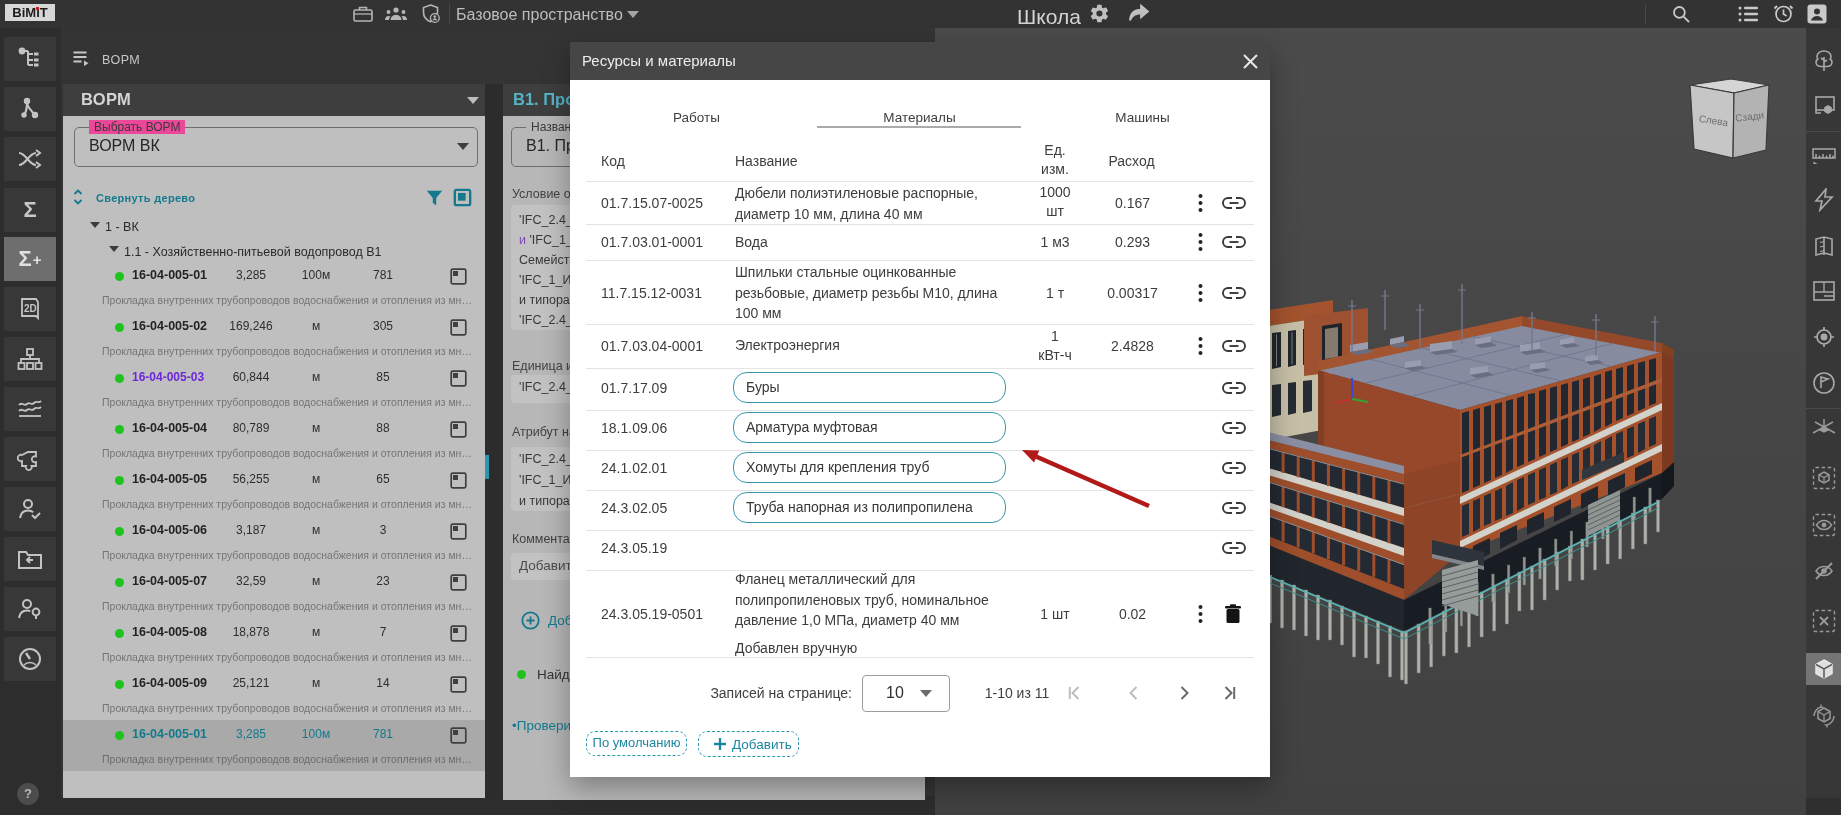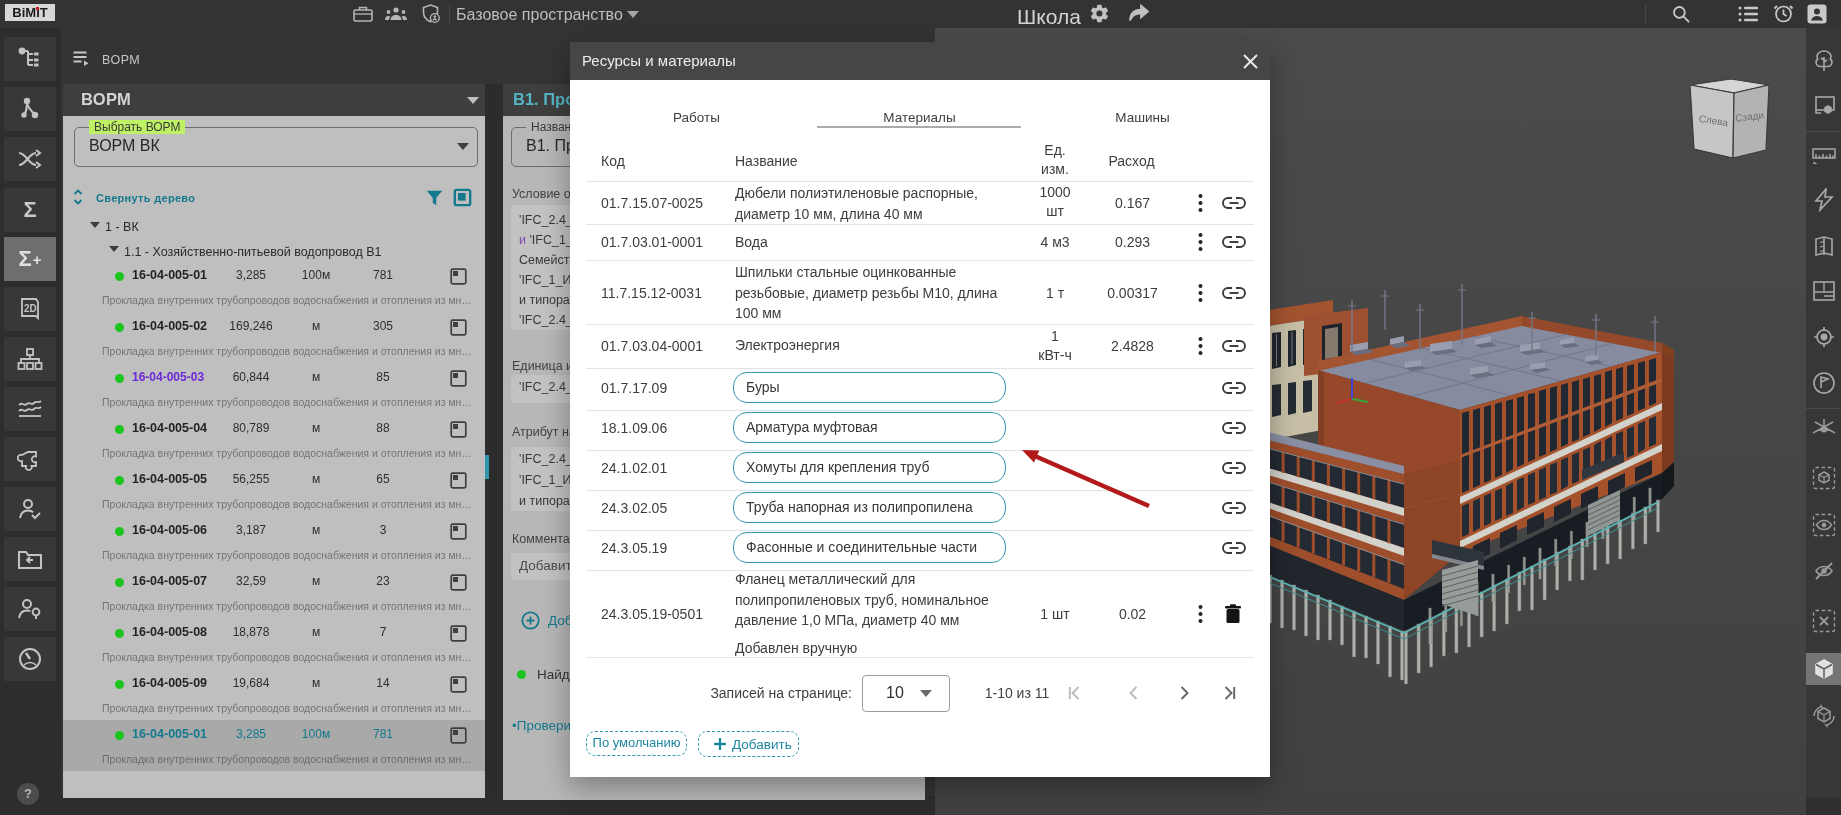--- a/index.html
+++ b/index.html
@@ -187,21 +187,21 @@
     <div class="abs" style="left:41px;top:25px;font-size:12.5px;color:#c6c6c6;letter-spacing:.5px">ВОРМ</div>
   </div>
   <div class="abs" style="left:485px;top:84px;width:18px;height:716px;background:#2c2c2c"></div>
   <div class="abs" style="left:61px;top:796px;width:874px;height:19px;background:#2d2d2d"></div>
   <div class="abs" id="lpanel">
     <div class="panel-h">
       <div class="abs" style="left:18px;top:6px;color:#d4d4d4;font-size:16.5px;font-weight:bold;letter-spacing:.3px">ВОРМ</div>
       <div class="abs" style="left:404px;top:13px;width:0;height:0;border-left:6px solid transparent;border-right:6px solid transparent;border-top:7px solid #bdbdbd"></div>
     </div>
     <div class="abs" style="left:11px;top:43px;width:404px;height:40px;border:1px solid #6e6e6e;border-radius:5px">
-      <div class="abs" style="left:14px;top:-8px;background:#bef264;padding:0 5px;font-size:12px;color:#3a3a3a">Выбрать ВОРМ</div>
+      <div class="abs" style="left:14px;top:-8px;background:#ec4899;padding:0 5px;font-size:12px;color:#3a3a3a">Выбрать ВОРМ</div>
       <div class="abs" style="left:14px;top:9px;font-size:16px;color:#262626">ВОРМ ВК</div>
       <div class="abs" style="left:382px;top:15px;width:0;height:0;border-left:6px solid transparent;border-right:6px solid transparent;border-top:7px solid #3f3f3f"></div>
     </div>
     <svg class="abs" style="left:9px;top:105px" width="12" height="16" viewBox="0 0 12 16" fill="none" stroke="#15798e" stroke-width="1.8">
         <path d="M2.5 5l3.5-3.5L9.5 5M2.5 11l3.5 3.5L9.5 11"></path>
       </svg>
     <div class="abs" style="left:33px;top:108px;font-size:11px;font-weight:bold;color:#15798e;letter-spacing:.3px">Свернуть дерево</div>
     <svg class="abs" style="left:362px;top:105px" width="19" height="18" viewBox="0 0 22 21" fill="#15798e">
         <path d="M2 2h18l-7 8.5V19l-4-2.6V10.5z"></path>
       </svg>
@@ -289,21 +289,21 @@
       <div class="abs" style="left:153px;top:541px;width:70px;text-align:center;font-size:12px;color:#2e2e2e">18,878</div>
       <div class="abs" style="left:223px;top:541px;width:60px;text-align:center;font-size:12px;color:#2e2e2e">м</div>
       <div class="abs" style="left:290px;top:541px;width:60px;text-align:center;font-size:12px;color:#2e2e2e">7</div>
       <svg class="abs" style="left:387px;top:541px" width="17" height="17" viewBox="0 0 17 17" fill="none" stroke="#3f3f3f" stroke-width="1.7">
           <rect x="1.2" y="1.2" width="14.6" height="14.6" rx="1.5"></rect>
           <rect x="3" y="3" width="5" height="5" fill="#3f3f3f" stroke="none"></rect>
         </svg>
       <div class="abs" style="left:39px;top:567px;width:372px;font-size:10.5px;color:#757575;white-space:nowrap;overflow:hidden">Прокладка внутренних трубопроводов водоснабжения и отопления из мн…</div>
       <div class="abs" style="left:52px;top:596px;width:9px;height:9px;border-radius:50%;background:#1ec41e"></div>
       <div class="abs" style="left:69px;top:592px;font-size:12.5px;font-weight:bold;color:#232323">16-04-005-09</div>
-      <div class="abs" style="left:153px;top:592px;width:70px;text-align:center;font-size:12px;color:#2e2e2e">19,684</div>
+      <div class="abs" style="left:153px;top:592px;width:70px;text-align:center;font-size:12px;color:#2e2e2e">25,121</div>
       <div class="abs" style="left:223px;top:592px;width:60px;text-align:center;font-size:12px;color:#2e2e2e">м</div>
       <div class="abs" style="left:290px;top:592px;width:60px;text-align:center;font-size:12px;color:#2e2e2e">14</div>
       <svg class="abs" style="left:387px;top:592px" width="17" height="17" viewBox="0 0 17 17" fill="none" stroke="#3f3f3f" stroke-width="1.7">
           <rect x="1.2" y="1.2" width="14.6" height="14.6" rx="1.5"></rect>
           <rect x="3" y="3" width="5" height="5" fill="#3f3f3f" stroke="none"></rect>
         </svg>
       <div class="abs" style="left:39px;top:618px;width:372px;font-size:10.5px;color:#757575;white-space:nowrap;overflow:hidden">Прокладка внутренних трубопроводов водоснабжения и отопления из мн…</div>
       <div class="abs" style="left:0;top:636px;width:422px;height:51px;background:#a9a9a9"></div>
       <div class="abs" style="left:52px;top:647px;width:9px;height:9px;border-radius:50%;background:#1ec41e"></div>
       <div class="abs" style="left:69px;top:643px;font-size:12.5px;font-weight:bold;color:#117a8e">16-04-005-01</div>
@@ -693,21 +693,21 @@
         <circle cx="2.5" cy="9.5" r="2"></circle>
         <circle cx="2.5" cy="16.5" r="2"></circle>
       </svg>
     <svg class="abs rowico" style="left:652px;top:161px" width="24" height="14" viewBox="0 0 24 14" fill="none" stroke="#3a3a3a" stroke-width="1.9">
         <path d="M10 2H6a5 5 0 0 0 0 10h4"></path>
         <path d="M14 2h4a5 5 0 0 1 0 10h-4"></path>
         <path d="M7.5 7h9"></path>
       </svg>
     <div class="cellc" style="left:31px;top:200px">01.7.03.01-0001</div>
     <div class="cname" style="top:200px;transform:translateY(-50%)">Вода</div>
-    <div class="cunit" style="top:200px">4 м3</div>
+    <div class="cunit" style="top:200px">1 м3</div>
     <div class="crate" style="top:200px">0.293</div>
     <svg class="abs rowico" style="left:628px;top:200px" width="5" height="19" viewBox="0 0 5 19" fill="#252525">
         <circle cx="2.5" cy="2.5" r="2"></circle>
         <circle cx="2.5" cy="9.5" r="2"></circle>
         <circle cx="2.5" cy="16.5" r="2"></circle>
       </svg>
     <svg class="abs rowico" style="left:652px;top:200px" width="24" height="14" viewBox="0 0 24 14" fill="none" stroke="#3a3a3a" stroke-width="1.9">
         <path d="M10 2H6a5 5 0 0 0 0 10h4"></path>
         <path d="M14 2h4a5 5 0 0 1 0 10h-4"></path>
         <path d="M7.5 7h9"></path>
@@ -762,21 +762,20 @@
         <path d="M7.5 7h9"></path>
       </svg>
     <div class="cellc" style="left:31px;top:466px">24.3.02.05</div>
     <div class="tealbox" style="top:450px">Труба напорная из полипропилена</div>
     <svg class="abs rowico" style="left:652px;top:466px" width="24" height="14" viewBox="0 0 24 14" fill="none" stroke="#3a3a3a" stroke-width="1.9">
         <path d="M10 2H6a5 5 0 0 0 0 10h4"></path>
         <path d="M14 2h4a5 5 0 0 1 0 10h-4"></path>
         <path d="M7.5 7h9"></path>
       </svg>
     <div class="cellc" style="left:31px;top:506px">24.3.05.19</div>
-    <div class="tealbox" style="top:490px">Фасонные и соединительные части</div>
     <svg class="abs rowico" style="left:652px;top:506px" width="24" height="14" viewBox="0 0 24 14" fill="none" stroke="#3a3a3a" stroke-width="1.9">
         <path d="M10 2H6a5 5 0 0 0 0 10h4"></path>
         <path d="M14 2h4a5 5 0 0 1 0 10h-4"></path>
         <path d="M7.5 7h9"></path>
       </svg>
     <div class="cellc" style="left:31px;top:572px">24.3.05.19-0501</div>
     <div class="cname" style="top:558px;transform:translateY(-50%)">Фланец металлический для<br>полипропиленовых труб, номинальное<br>давление 1,0 МПа, диаметр 40 мм</div>
     <div class="cunit" style="top:572px">1 шт</div>
     <div class="crate" style="top:572px">0.02</div>
     <svg class="abs rowico" style="left:628px;top:572px" width="5" height="19" viewBox="0 0 5 19" fill="#252525">

